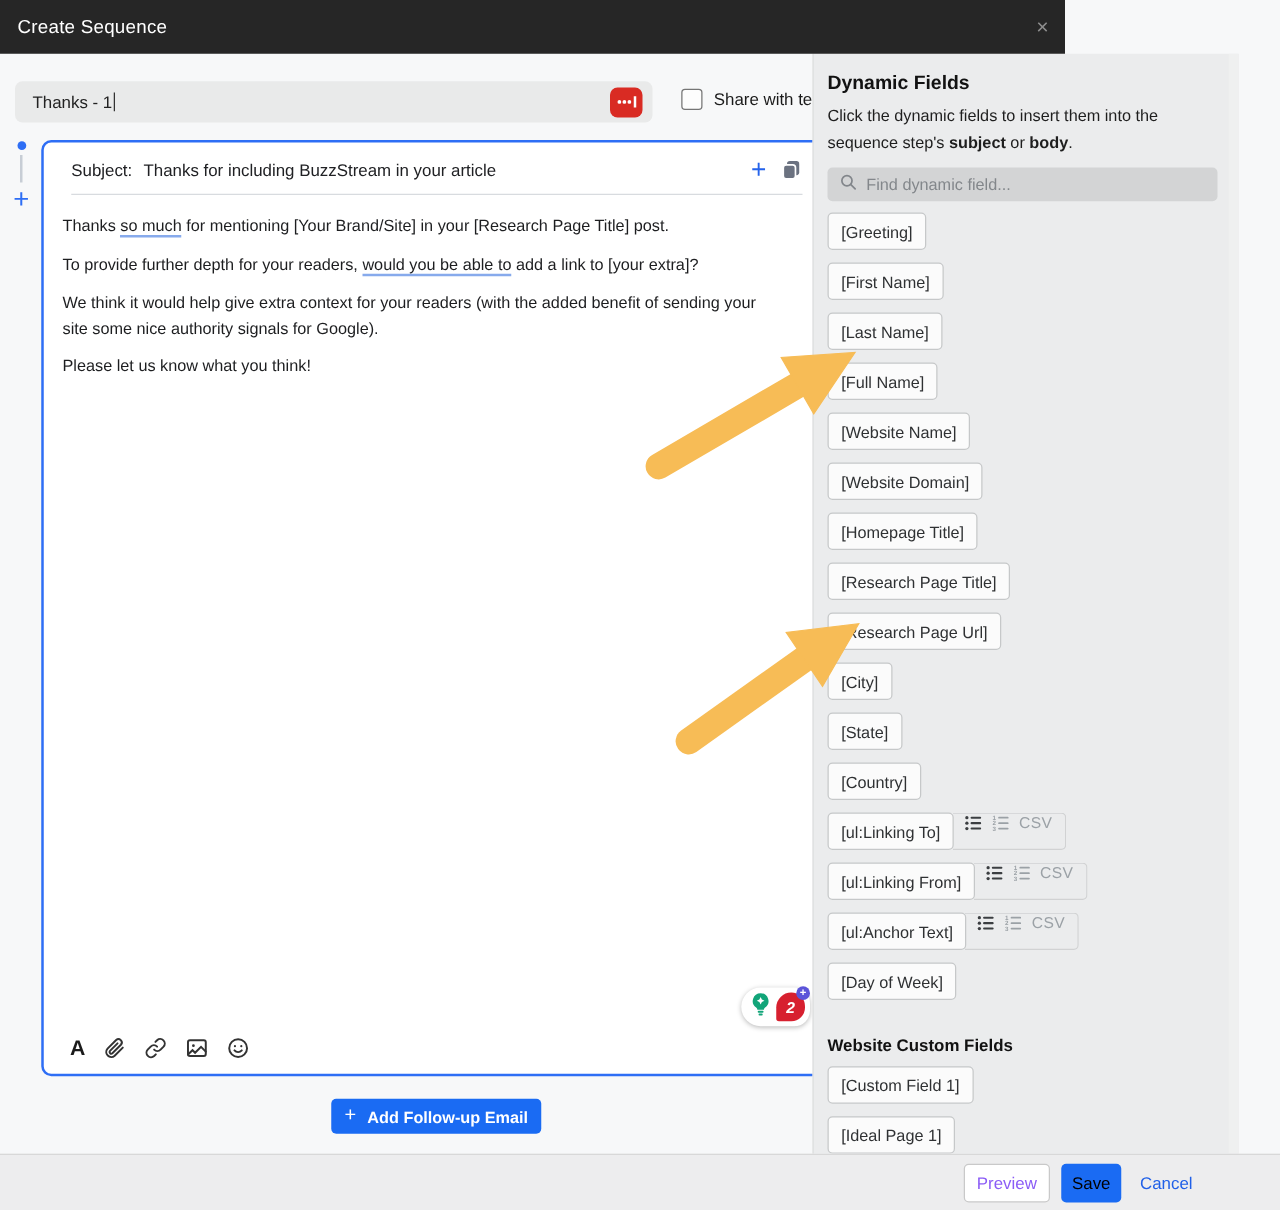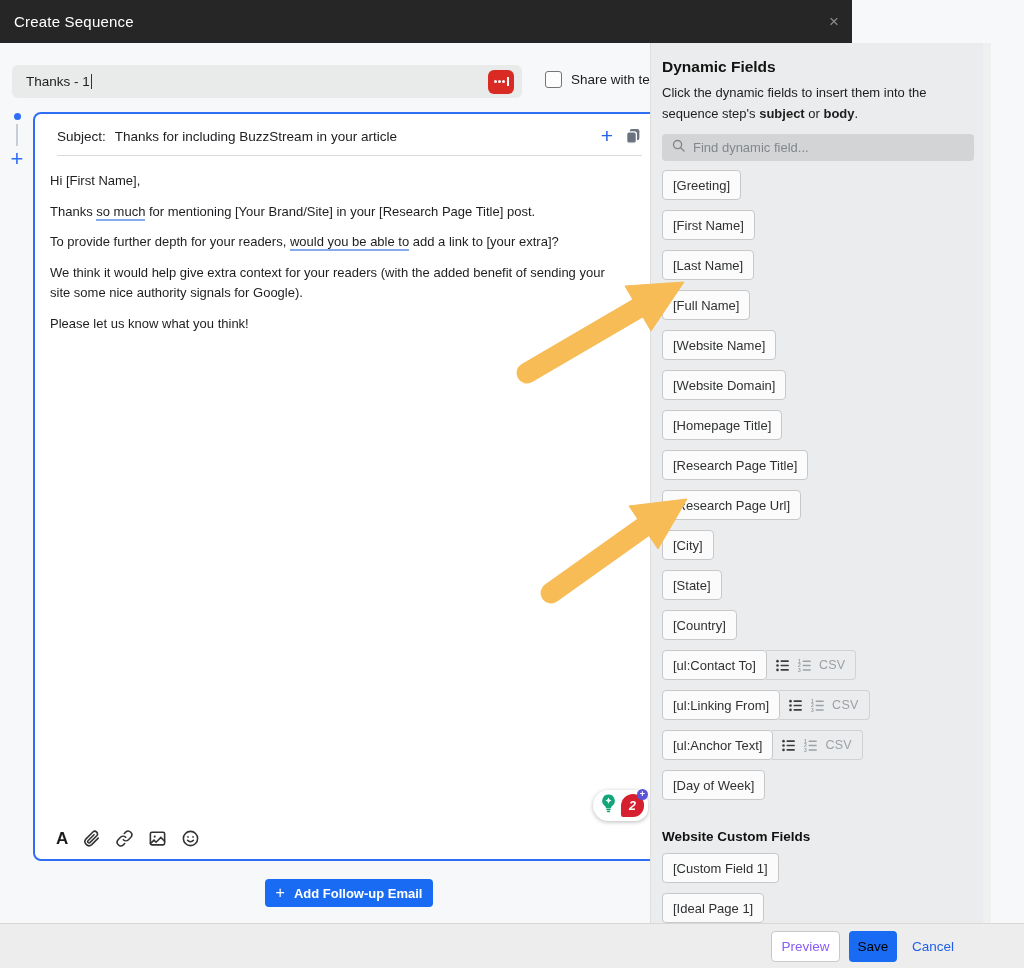--- a/index.html
+++ b/index.html
@@ -64,21 +64,21 @@
   .search { margin-top:10px; width:312px; height:27px; background:#d3d4d5; border-radius:4px; display:flex; align-items:center; padding:0 9px; gap:7px; }
   .search input { flex:1; border:none; background:transparent; outline:none; font-family:"Liberation Sans",sans-serif; font-size:13px; color:#333; }
   .search input::placeholder { color:#83878b; }
   .section h3 { font-size:13.5px; font-weight:700; color:#121212; }
   .sec-contact h3 { margin-top:27px; }
   .sec-custom h3 { margin-top:29px; }
   .fields { margin-top:9px; display:flex; flex-direction:column; align-items:flex-start; gap:10px; }
   .field-btn { height:30px; padding:0 10px; background:#fbfbfb; border:1px solid #c6c8c9; border-radius:4px; font-family:"Liberation Sans",sans-serif; font-size:13px; color:#2f3133; display:inline-flex; align-items:center; cursor:pointer; white-space:nowrap; }
   .field-compound { display:inline-flex; align-items:stretch; }
   .field-compound .field-btn { position:relative; z-index:1; }
-  .field-ext { display:flex; align-items:center; gap:7px; padding:0 10px 0 9px; border:1px solid #d1d2d3; border-left:none; border-radius:0 4px 4px 0; margin-left:-1px; }
+  .field-ext { display:flex; align-items:flex-start; gap:7px; padding:0 10px 0 9px; border:1px solid #d1d2d3; border-left:none; border-radius:0 4px 4px 0; margin-left:-1px; }
   .field-ext .ic { display:flex; cursor:pointer; }
   .csv { font-size:12.5px; color:#9ba1a6; cursor:pointer; letter-spacing:.3px; }
   .field-partial { height:26px; width:132px; background:#d4d5d6; border:1px solid #c3c5c6; border-radius:4px; }
 
   
   .ftr { position:absolute; left:0; top:923px; width:1024px; height:45px; background:#ededee; border-top:1px solid #d8d8d8; z-index:10; }
   .btn-preview { position:absolute; left:771px; top:7px; width:69px; height:31px; background:#fff; border:1px solid #c9c9c9; border-radius:4px; font-family:"Liberation Sans",sans-serif; font-size:13.5px; color:#8b5cf6; cursor:pointer; }
   .btn-save { position:absolute; left:849px; top:7px; width:48px; height:31px; background:#1a6bf3; border:none; border-radius:4px; font-family:"Liberation Sans",sans-serif; font-size:13.5px; color:#000000; cursor:pointer; }
   .btn-cancel { position:absolute; left:906px; top:7px; height:31px; background:none; border:none; font-family:"Liberation Sans",sans-serif; font-size:13.5px; color:#2060e8; cursor:pointer; padding:0 6px; }
 
@@ -127,21 +127,20 @@
           <svg viewBox="0 0 24 24" width="18" height="18">
               <rect x="7.5" y="2.5" width="13" height="15" rx="3" fill="#6b7280"></rect>
               <rect x="3.5" y="6.5" width="13" height="15" rx="3" fill="#6b7280" stroke="#ffffff" stroke-width="1.8"></rect>
             </svg>
         </span>
       </span>
     </div>
     <div class="divider"></div>
 
     <div class="email-body">
-        <p><span>Hi [First Name],</span></p>
         <p><span>Thanks </span><span class="u-blue">so much</span><span> for mentioning [Your Brand/Site] in your [Research Page Title] post.</span></p>
         <p><span>To provide further depth for your readers, </span><span class="u-blue">would you be able to</span><span> add a link to [your extra]?</span></p>
         <p><span>We think it would help give extra context for your readers (with the added benefit of sending your site some nice authority signals for Google).</span></p>
         <p><span>Please let us know what you think!</span></p>
       </div>
 
     <div class="assistant">
       <span>
         <svg viewBox="0 0 24 24" width="21" height="21">
             <path fill="#12a579" d="M12 1.8a7.2 7.2 0 00-4.1 13.1c.7.5 1.1 1.3 1.1 2.1h6c0-.8.4-1.6 1.1-2.1A7.2 7.2 0 0012 1.8z"></path>
@@ -217,21 +216,21 @@
         <button class="field-btn">[Full Name]</button>
         <button class="field-btn">[Website Name]</button>
         <button class="field-btn">[Website Domain]</button>
         <button class="field-btn">[Homepage Title]</button>
         <button class="field-btn">[Research Page Title]</button>
         <button class="field-btn">[Research Page Url]</button>
         <button class="field-btn">[City]</button>
         <button class="field-btn">[State]</button>
         <button class="field-btn">[Country]</button>
         <div class="field-compound">
-          <button class="field-btn">[ul:Contact To]</button>
+          <button class="field-btn">[ul:Linking To]</button>
           <div class="field-ext">
             <span class="ic">
               <svg viewBox="0 0 24 24" width="15" height="15">
                 <g fill="#3b3e41">
                   <circle cx="4" cy="5" r="2.1"></circle>
                   <circle cx="4" cy="12" r="2.1"></circle>
                   <circle cx="4" cy="19" r="2.1"></circle>
                 </g>
                 <g stroke="#3b3e41" stroke-width="2.6" stroke-linecap="round">
                   <path d="M10 5h11M10 12h11M10 19h11"></path>

